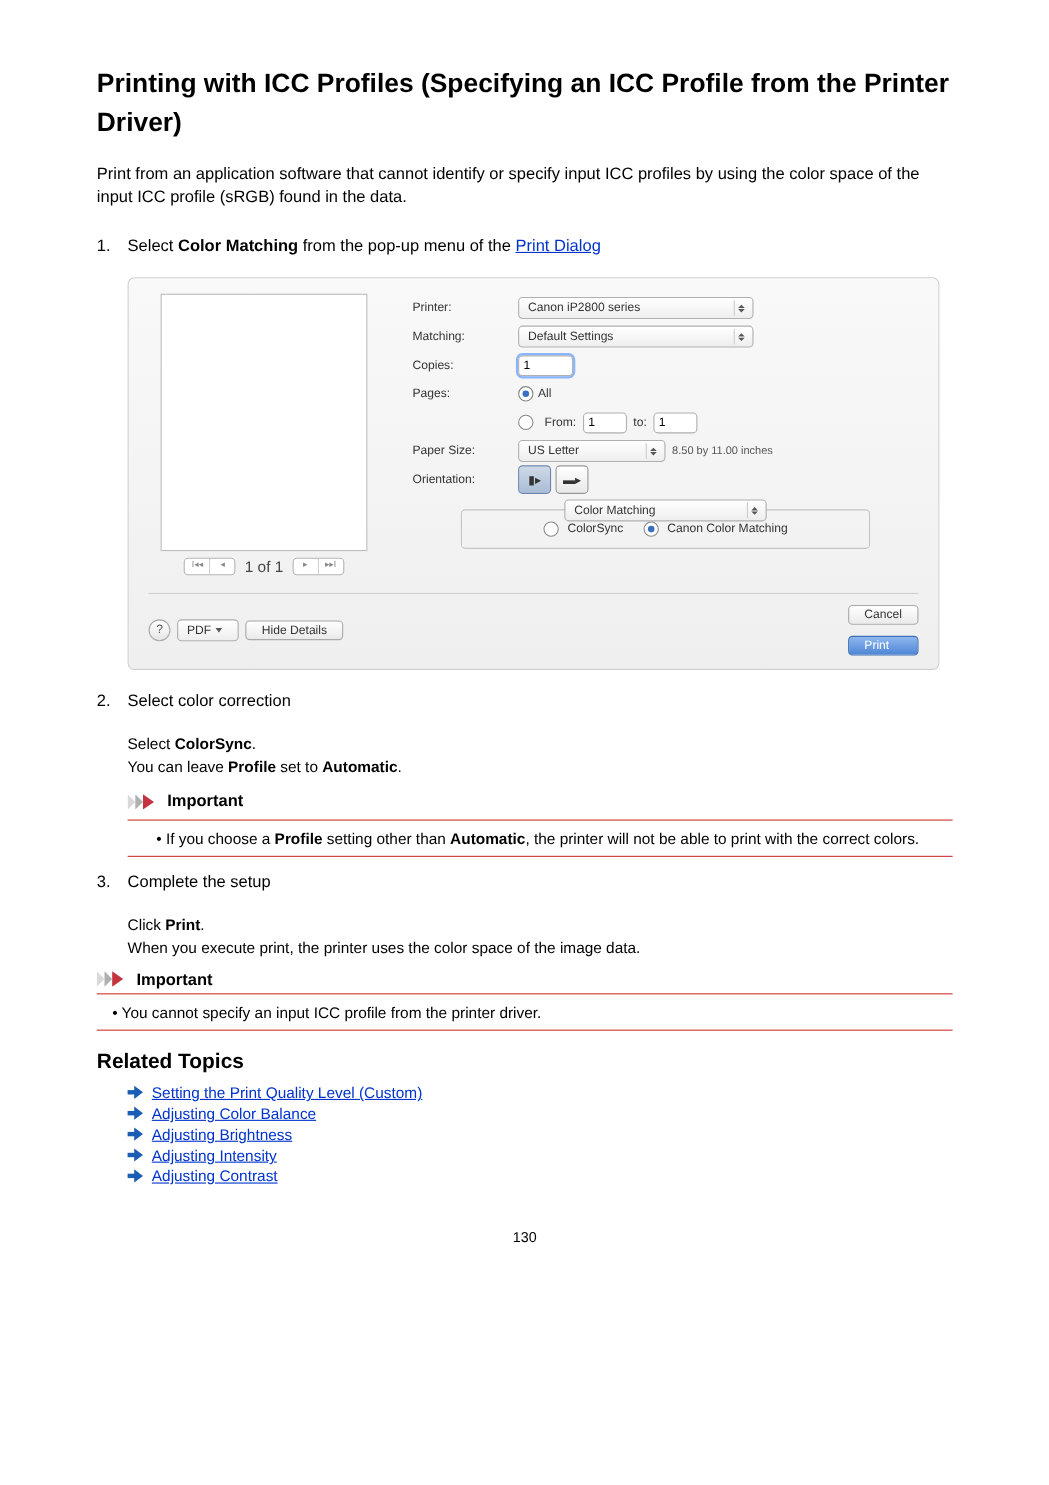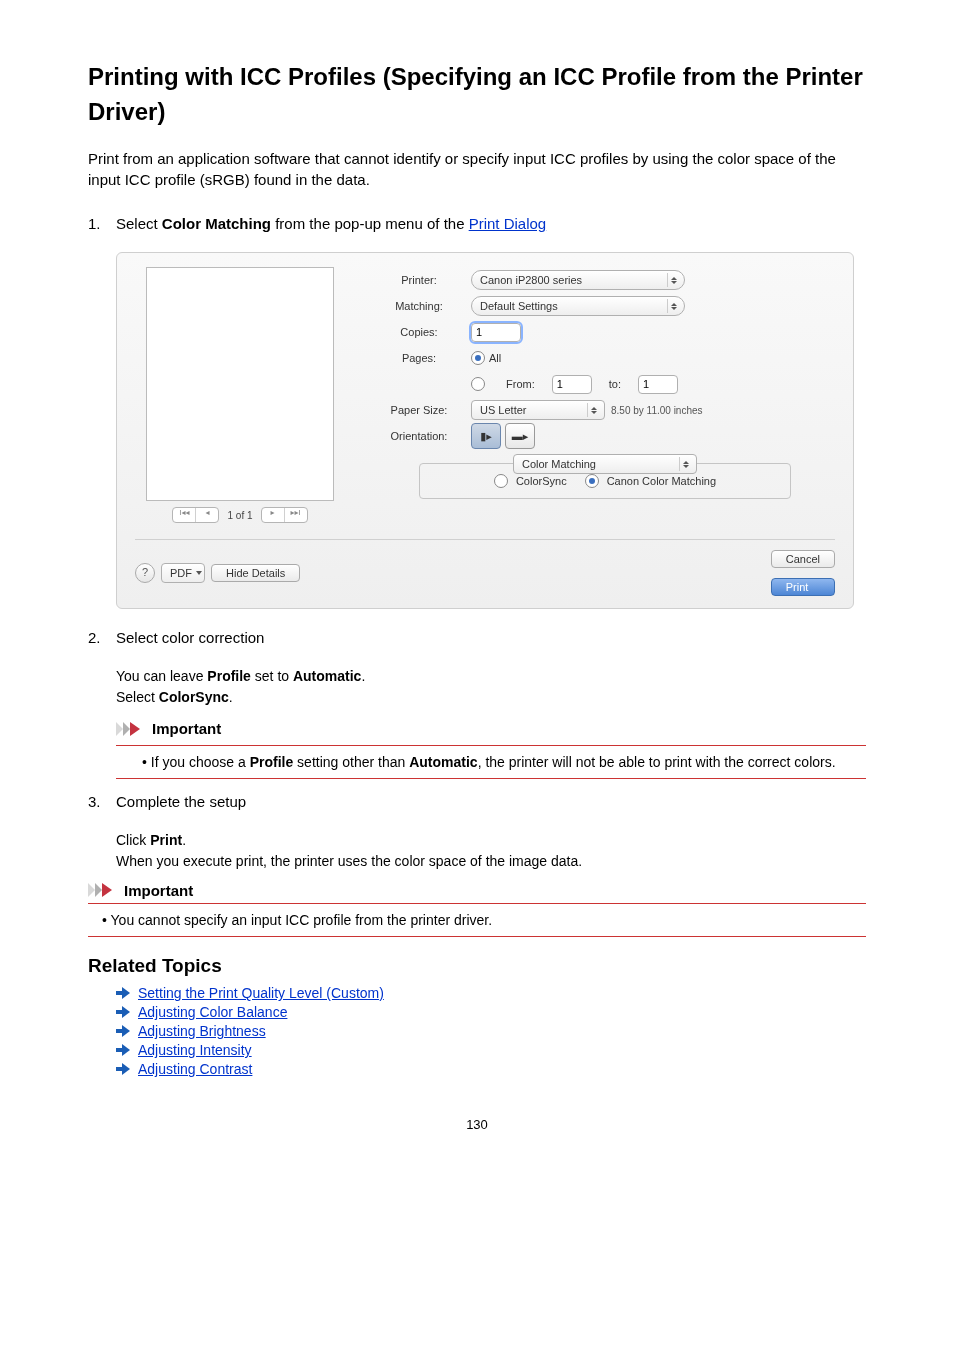--- a/index.html
+++ b/index.html
@@ -126,25 +126,25 @@
   .pager-btn-group {
     display: flex;
     border: 1px solid #b5b5b5;
     border-radius: 4px;
     background: #fff;
     height: 14px;
     overflow: hidden;
   }
   .pager-btn { width: 22px; text-align: center; font-size: 8px; color: #888; border-left: 1px solid #d0d0d0; }
   .pager-btn:first-child { border-left: none; }
-  .pager-label { font-size: 10px; color: #444; }
+  .pager-label { font-size: 14px; color: #444; }
 
   .settings-col { flex: 1; }
   .srow { display: flex; align-items: center; height: 26px; }
-  .srow .lbl { width: 88px; text-align: center; padding-right: 8px; }
+  .srow .lbl { width: 88px; text-align: left; padding-right: 8px; }
   .select {
     display: inline-flex;
     align-items: center;
     justify-content: space-between;
     border: 1px solid #b0b0b0;
     border-radius: 4px;
     background: linear-gradient(#fff,#eee);
     height: 18px;
     padding: 0 4px 0 8px;
     font-size: 11px;
@@ -153,21 +153,21 @@
   .select .caret {
     width: 12px; height: 14px;
     display: flex; flex-direction: column; justify-content: center; align-items: center;
     border-left: 1px solid #ccc; margin-left: 6px;
   }
   .select .caret::before, .select .caret::after {
     content:""; border-left:3px solid transparent; border-right:3px solid transparent;
   }
   .select .caret::before { border-bottom:3px solid #555; margin-bottom:1px; }
   .select .caret::after { border-top:3px solid #555; }
-  .sel-w1 { width: 200px; border-radius: 10px; }
+  .sel-w1 { width: 200px; }
   .sel-w2 { width: 120px; }
   .sel-w3 { width: 170px; }
 
   .num-input {
     border: 1px solid #b0b0b0;
     border-radius: 4px;
     height: 17px;
     padding: 0 4px;
     background: #fff;
     font-size: 11px;
@@ -226,21 +226,21 @@
     border: 1px solid #aaa; border-radius: 4px;
     background: linear-gradient(#fff,#eaeaea);
     padding: 2px 14px; font-size: 11px;
   }
   .btn.primary {
     background: linear-gradient(#8fb7ef,#4d86d5);
     border-color: #3c6fb3; color: #fff;
   }
   .dlg-right-btns { display:flex; gap:10px;flex-direction:column; }
   .dim-note { color:#555; font-size:10px; margin-left:6px; }
-  .from-to { display:flex; align-items:center; gap:17px; }
+  .from-to { display:flex; align-items:center; gap:6px; }
 </style>
 </head>
 <body>
 
 <div class="page">
   <h1>Printing with ICC Profiles (Specifying an ICC Profile from the Printer Driver)</h1>
 
   <p class="body-text">Print from an application software that cannot identify or specify input ICC profiles by using the color space of the input ICC profile (sRGB) found in the data.</p>
 
   <div class="ol-row">
@@ -337,40 +337,40 @@
             </div>
           </div>
         </div>
 
       </div>
     </div>
 
     <div class="dlg-bottom">
       <div class="dlg-left-btns">
         <span class="help-btn">?</span>
-        <span class="select" style="padding-right:2px">
+        <span class="select" style="padding-right:14px">
           <span>PDF</span>
           <span style="margin-left:4px;border-top:4px solid #555;border-left:3px solid transparent;border-right:3px solid transparent;display:inline-block"></span>
         </span>
         <span class="btn">Hide Details</span>
       </div>
       <div class="dlg-right-btns">
         <span class="btn">Cancel</span>
         <span class="btn primary">Print</span>
       </div>
     </div>
   </div>
 
   <div class="ol-row">
     <div class="ol-num">2.</div>
     <div class="ol-body step-text">Select color correction</div>
   </div>
   <div class="sub-block">
+    <div><span>Select </span><b>ColorSync</b><span>.</span></div>
     <div><span>You can leave </span><b>Profile</b><span> set to </span><b>Automatic</b><span>.</span></div>
-    <div><span>Select </span><b>ColorSync</b><span>.</span></div>
 
     <div class="important-wrap">
       <div class="important-head">
         <span class="chev-icon">
           <svg width="30" height="14" viewBox="0 0 30 14">
               <polygon points="0,0 7,7 0,14" fill="#d9d9d9"></polygon>
               <polygon points="7,0 14,7 7,14" fill="#b0b0b0"></polygon>
               <polygon points="14,0 24,7 14,14" fill="#c43340"></polygon>
             </svg>
         </span>

